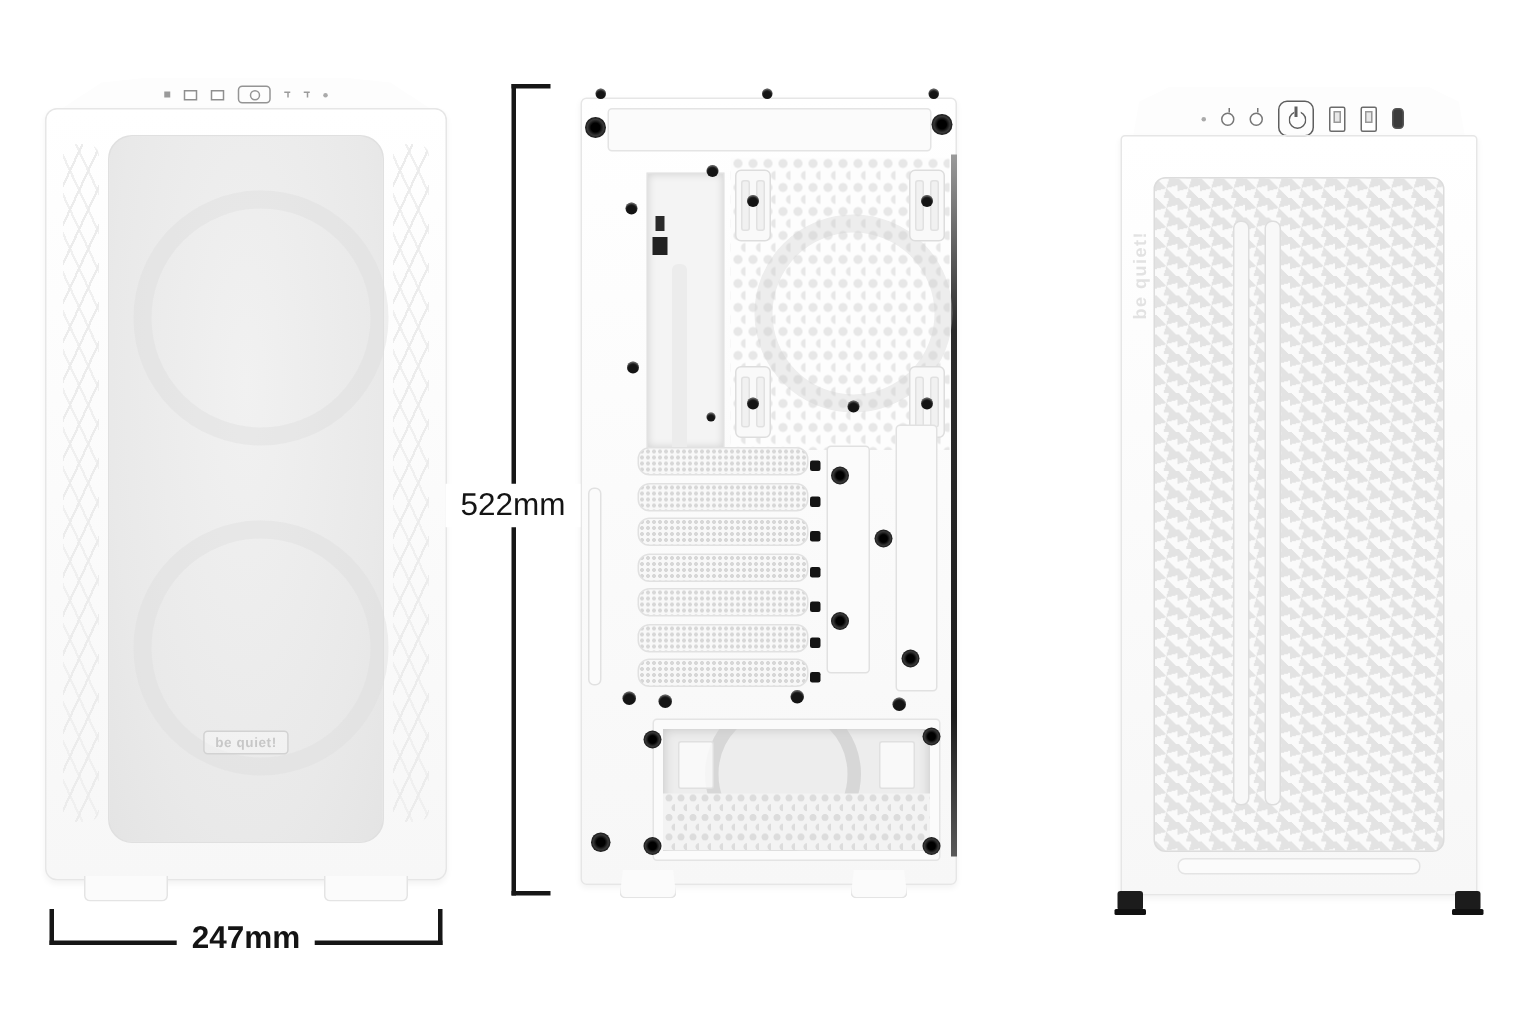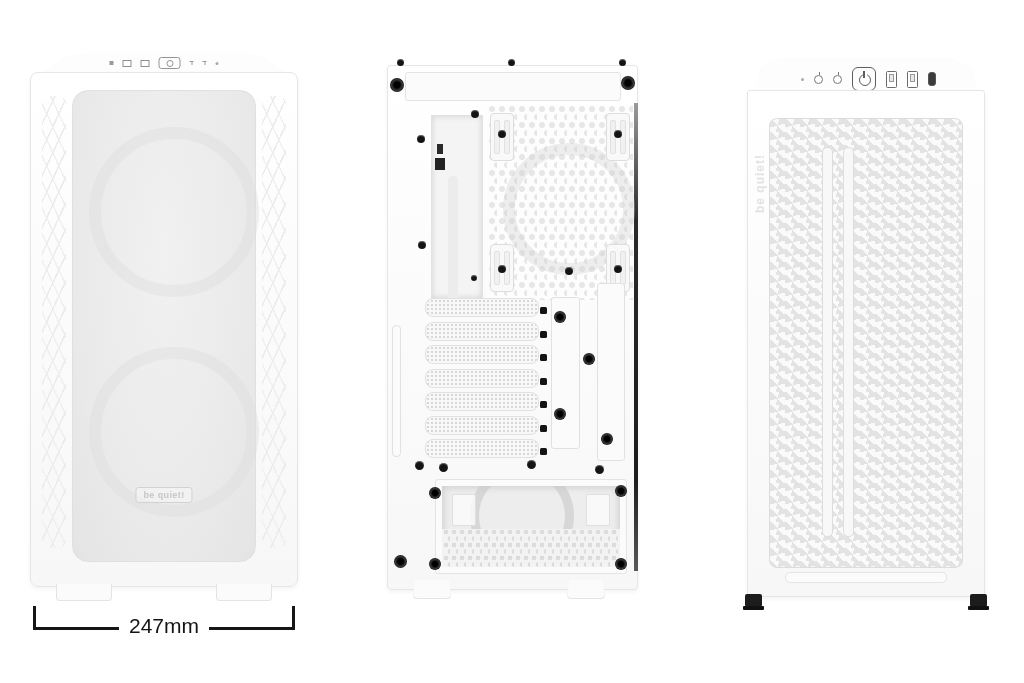--- a/index.html
+++ b/index.html
@@ -116,27 +116,33 @@
     <div class="rail" style="right:12px;top:44px;height:452px;"></div>
     <div class="front-mesh" style="left:42px;top:38px;width:182px;height:470px;">
       <div class="fan-ring" style="left:16px;top:36px;width:146px;height:146px;"></div>
       <div class="fan-ring" style="left:16px;bottom:44px;width:146px;height:146px;"></div>
       <div class="bq-badge" style="left:50%;transform:translateX(-50%);bottom:58px;">be quiet!</div>
     </div>
     <div class="foot-w" style="left:26px;bottom:1px;width:54px;height:16px;"></div>
     <div class="foot-w" style="right:26px;bottom:1px;width:54px;height:16px;"></div>
   </div>
 
-  <div class="abs hdim" style="left:33px;top:606px;width:262px;height:24px;">
+  <div class="abs hdim" style="left:33px;top:606px;width:262px;height:24px;font-weight:bold;">
     <span class="htick" style="left:0;"></span>
     <span class="htick" style="right:0;"></span>
     <span class="hline"></span>
     <span class="dim-label" style="left:50%;bottom:-10px;transform:translateX(-50%);">247mm</span>
   </div>
 
+  <div class="abs vdim" style="left:341px;top:56px;width:26px;height:541px;">
+    <span class="vtick" style="top:0;"></span>
+    <span class="vtick" style="bottom:0;"></span>
+    <span class="vline"></span>
+    <span class="dim-label" style="left:1px;top:52%;transform:translate(-50%,-50%);">522mm</span>
+  </div>
 
   <div class="abs" style="left:387px;top:55px;width:251px;height:546px;">
     <div class="case-panel" style="left:0;top:10px;width:249px;height:523px;border-radius:4px;"></div>
     <div class="dark-edge" style="top:48px;height:468px;"></div>
 
     <span class="sc" style="left:10px;top:4px;width:7px;height:7px;"></span>
     <span class="sc" style="left:121px;top:4px;width:7px;height:7px;"></span>
     <span class="sc" style="left:232px;top:4px;width:7px;height:7px;"></span>
 
     <div class="recess" style="left:18px;top:17px;width:214px;height:27px;"></div>

